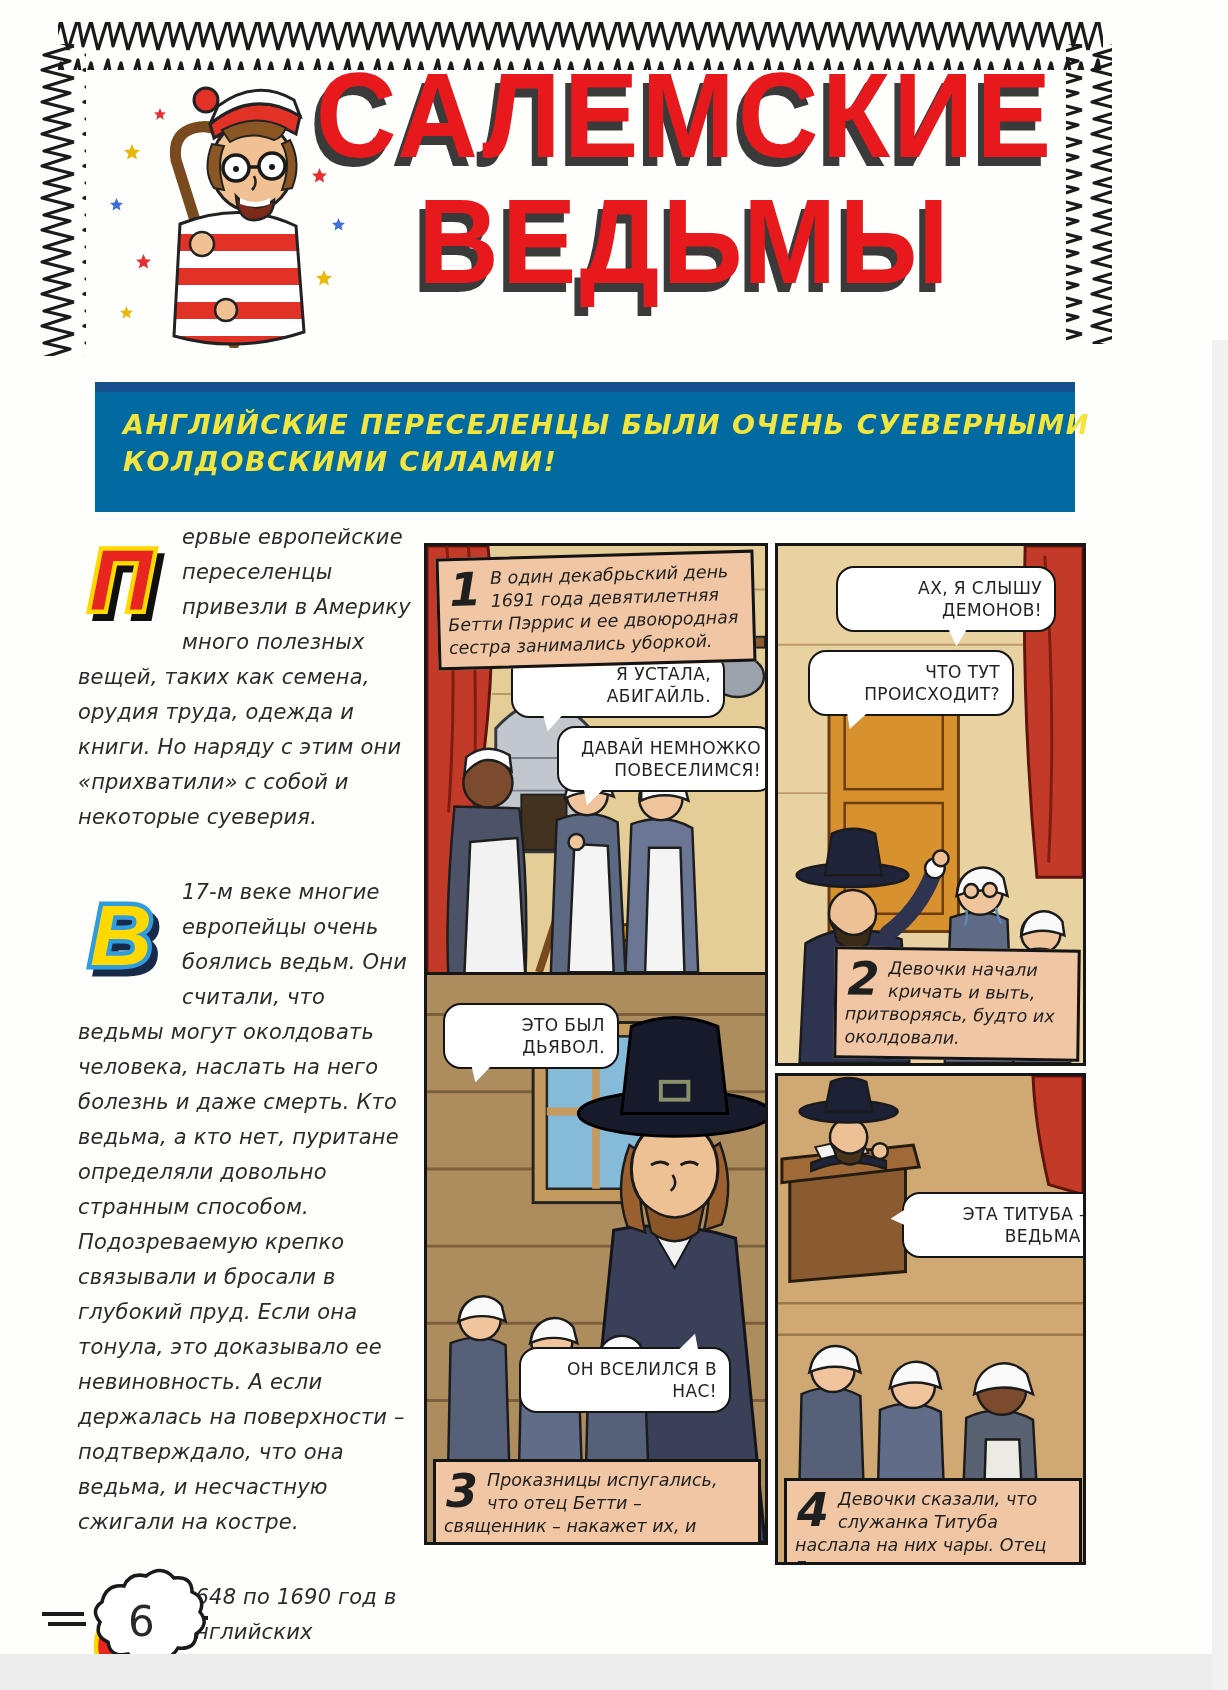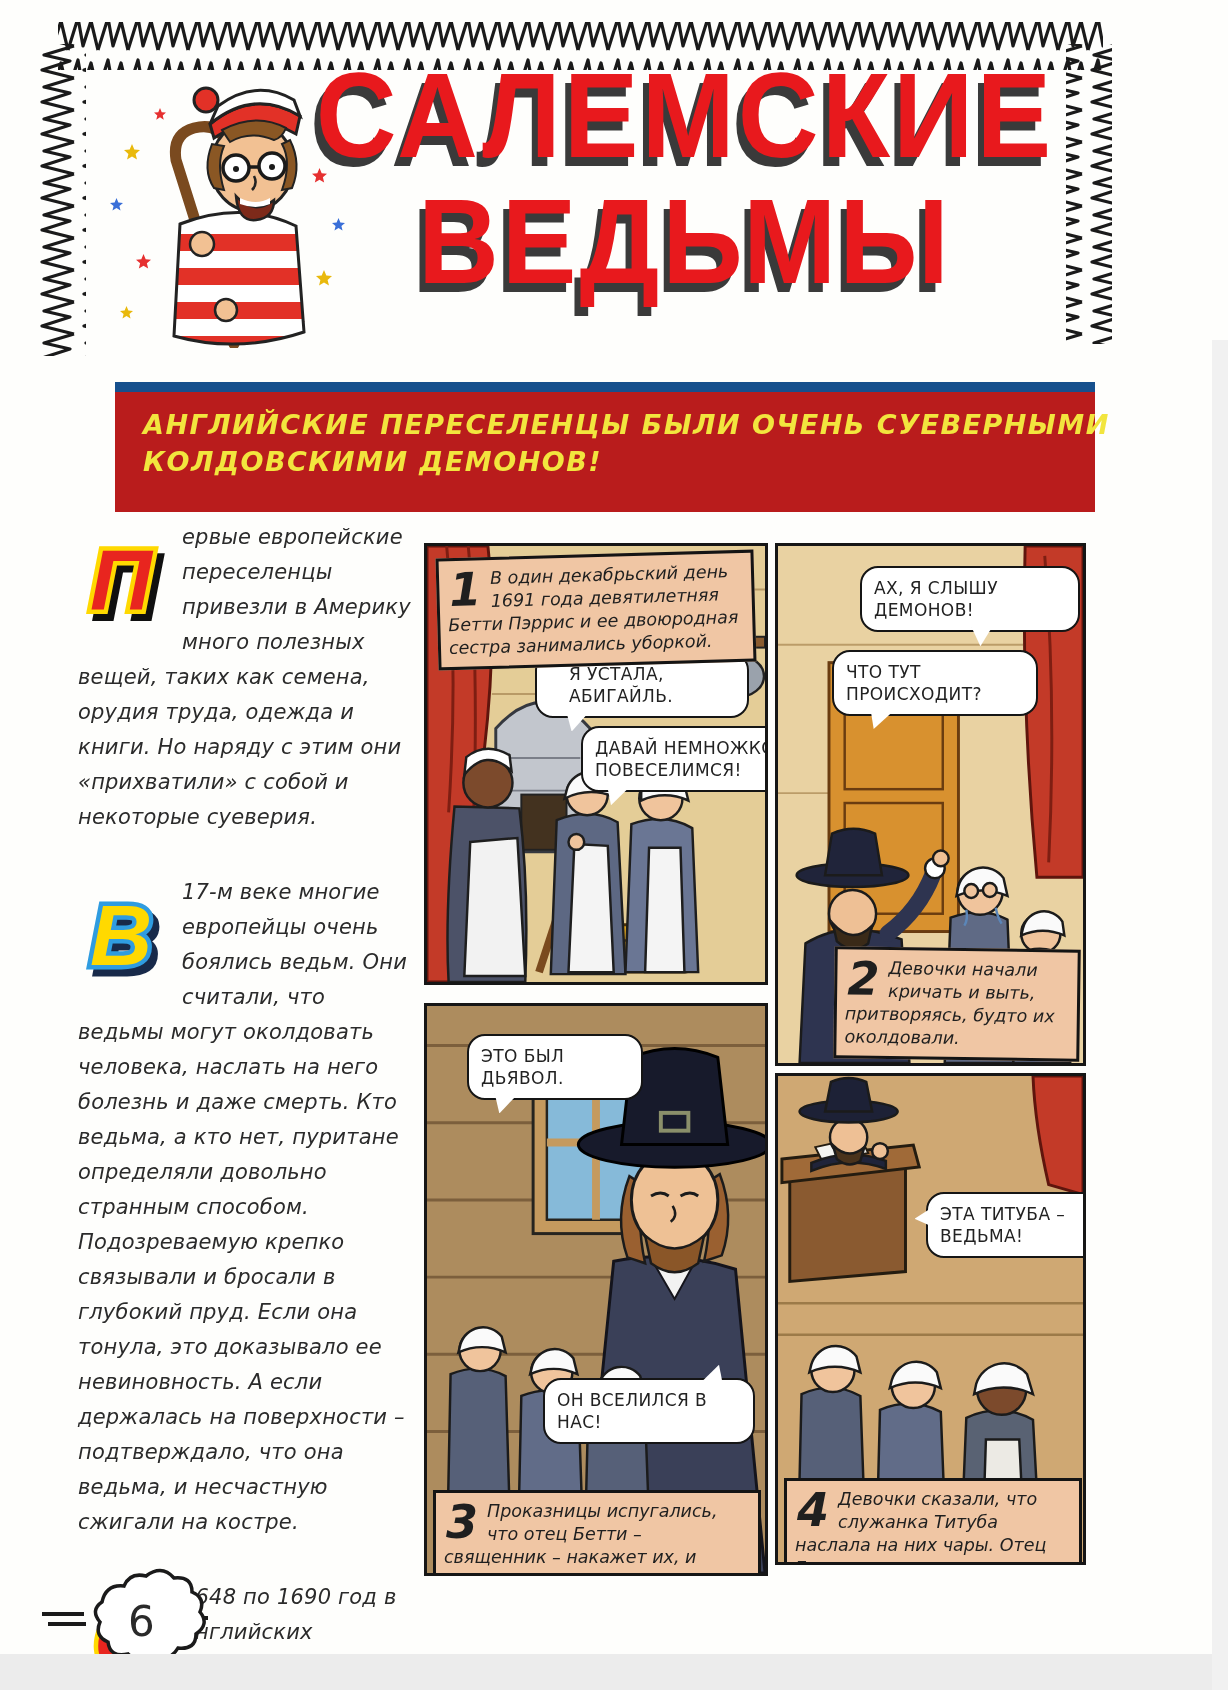--- a/index.html
+++ b/index.html
@@ -6,36 +6,36 @@
   #page{position:relative;width:1228px;height:1690px;background:#fefefc;overflow:hidden;
         font-family:"DejaVu Sans",sans-serif;}
   
   .scribble{position:absolute;left:38px;top:14px;}
   .title-wrap{position:absolute;left:305px;top:60px;width:760px;text-align:center;}
   .title-line{font-family:"Liberation Sans",sans-serif;font-weight:900;font-size:112px;
       line-height:1.0;color:#e8191d;letter-spacing:3px;
       text-shadow:-6px 8px 0 #3a3a3a;transform:scaleY(1.08);}
   .title-line + .title-line{margin-top:14px;}
   
-  .banner{position:absolute;left:95px;top:382px;width:980px;height:130px;background:#b91c1c;
-      border-top:10px solid #16508d;box-sizing:border-box;padding:14px 20px 0 28px;margin-left:20px;}
+  .banner{position:absolute;left:95px;top:382px;width:980px;height:130px;background:#0369a1;
+      border-top:10px solid #16508d;box-sizing:border-box;padding:14px 20px 0 28px;}
   .banner .bl{font-style:italic;font-weight:bold;font-size:27px;line-height:37px;
       color:#f2e53e;letter-spacing:1.5px;white-space:nowrap;}
   
   .article{position:absolute;left:78px;top:520px;width:338px;}
   .article p{margin:0 0 40px 0;font-style:italic;font-size:21px;line-height:35px;
       color:#2b2b2b;letter-spacing:.2px;}
   .dropcap{float:left;margin:6px 12px 2px 0;}
   
   .comic{position:absolute;left:424px;top:543px;width:662px;height:1022px;}
   .panel{position:absolute;border:3px solid #161616;box-sizing:border-box;background:#e6d0a0;overflow:hidden;}
   .panel svg.scene{position:absolute;left:0;top:0;width:100%;height:100%;}
   .bubble{position:absolute;z-index:5;background:#ffffff;border:2.5px solid #151515;
-      border-radius:18px;padding:9px 12px;text-align:left;font-size:17px;line-height:22px;
-      color:#222;letter-spacing:.4px;margin-left:24px;}
+      border-radius:18px;padding:9px 12px;text-align:right;font-size:17px;line-height:22px;
+      color:#222;letter-spacing:.4px;}
   .tail{position:absolute;width:22px;height:20px;background:#fff;
       clip-path:polygon(0 0,100% 0,35% 100%);
       filter:drop-shadow(1.5px 1.5px 0 #151515) drop-shadow(-1.5px 1px 0 #151515);}
   .caption{position:absolute;z-index:6;background:#f0c6a4;border:3px solid #141414;
       box-sizing:border-box;padding:7px 10px 7px 8px;color:#1f1f1f;}
   .caption .num{float:left;font-style:italic;font-weight:bold;font-size:46px;line-height:.85;
       margin:3px 9px 0 2px;}
   .caption .txt{font-style:italic;font-size:17.5px;line-height:1.32;}
   
   .pagenum{position:absolute;left:40px;top:1562px;}
@@ -118,21 +118,21 @@
     <path d="M156,150 q16,8 30,0 l0,6 q-14,6 -30,0 z" fill="#ffffff"></path>
   </svg>
 
   <div class="title-wrap">
     <div class="title-line">САЛЕМСКИЕ</div>
     <div class="title-line">ВЕДЬМЫ</div>
   </div>
 
   <div class="banner">
     <div class="bl">АНГЛИЙСКИЕ ПЕРЕСЕЛЕНЦЫ БЫЛИ ОЧЕНЬ СУЕВЕРНЫМИ</div>
-    <div class="bl">КОЛДОВСКИМИ ДЕМОНОВ!</div>
+    <div class="bl">КОЛДОВСКИМИ СИЛАМИ!</div>
   </div>
 
   <div class="article">
     <p>
       <svg class="dropcap" width="92" height="100" viewBox="0 0 92 100">
         <text x="12" y="84" font-family="Liberation Sans,sans-serif" font-weight="900" font-size="86" fill="#101010" stroke="#101010" stroke-width="9" paint-order="stroke" transform="translate(6,7)">П</text>
         <text x="12" y="84" font-family="Liberation Sans,sans-serif" font-weight="900" font-size="86" fill="#e8251f" stroke="#ffd900" stroke-width="9" paint-order="stroke">П</text>
       </svg><span>ервые европейские переселенцы привезли в Америку много полезных вещей, таких как семена, орудия труда, одежда и книги. Но наряду с этим они «прихватили» с собой и некоторые суеверия.</span>
     </p>
     <p>
@@ -251,21 +251,21 @@
       <div class="bubble" style="left:30px;top:104px;width:178px;">
         <span>ЧТО ТУТ ПРОИСХОДИТ?</span>
         <span class="tail" style="left:34px;bottom:-16px;transform:rotate(12deg);"></span>
       </div>
       <div class="caption" style="left:56px;top:402px;width:246px;transform:rotate(0.8deg);">
         <span class="num">2</span>
         <span class="txt">Девочки начали кричать и выть, притворяясь, будто их околдовали.</span>
       </div>
     </div>
 
-    <div class="panel" style="left:0;top:460px;width:344px;height:573px;text-decoration:underline;">
+    <div class="panel" style="left:0;top:429px;width:344px;height:573px;text-decoration:underline;">
       <svg class="scene" viewBox="0 0 344 573" preserveAspectRatio="none">
         <rect width="344" height="573" fill="#ad8c5e"></rect>
         <g stroke="#7c5f3c" stroke-width="3">
           <line x1="0" y1="40" x2="344" y2="40"></line>
             <line x1="0" y1="118" x2="344" y2="118"></line>
           <line x1="0" y1="196" x2="344" y2="196"></line>
             <line x1="0" y1="274" x2="344" y2="274"></line>
           <line x1="0" y1="352" x2="344" y2="352"></line>
             <line x1="0" y1="430" x2="344" y2="430"></line>
         </g>

